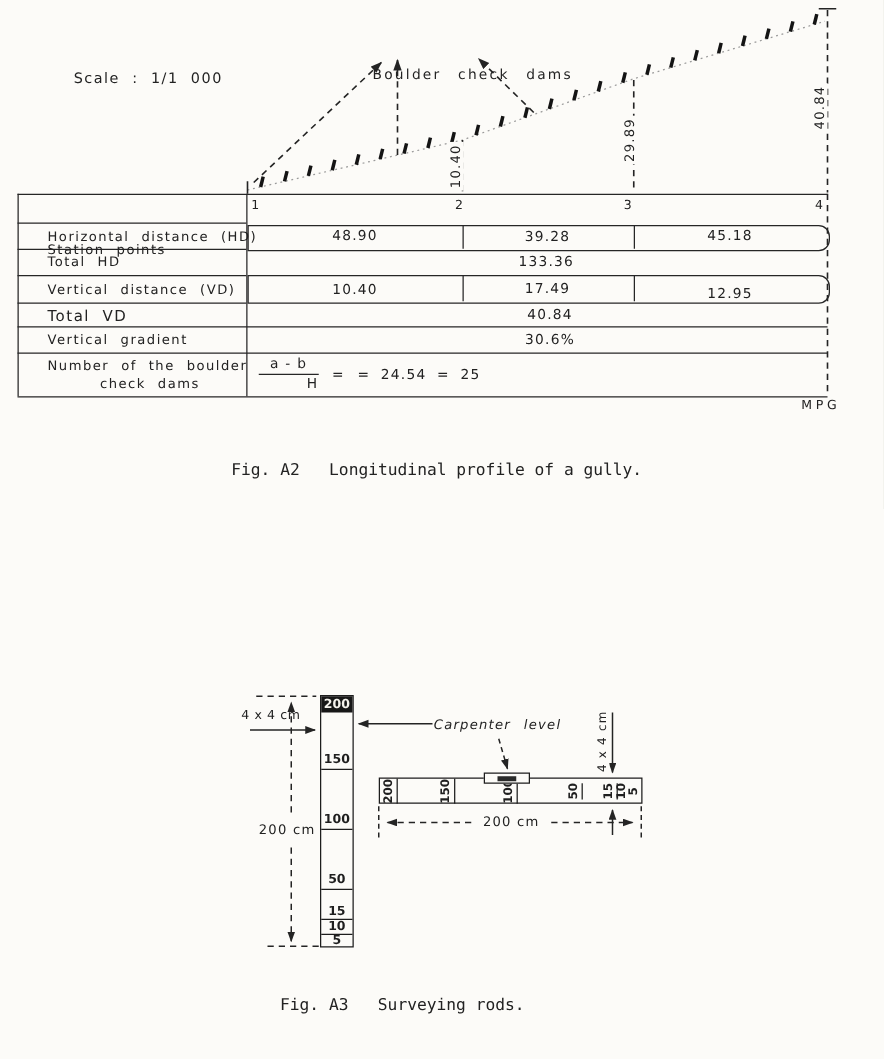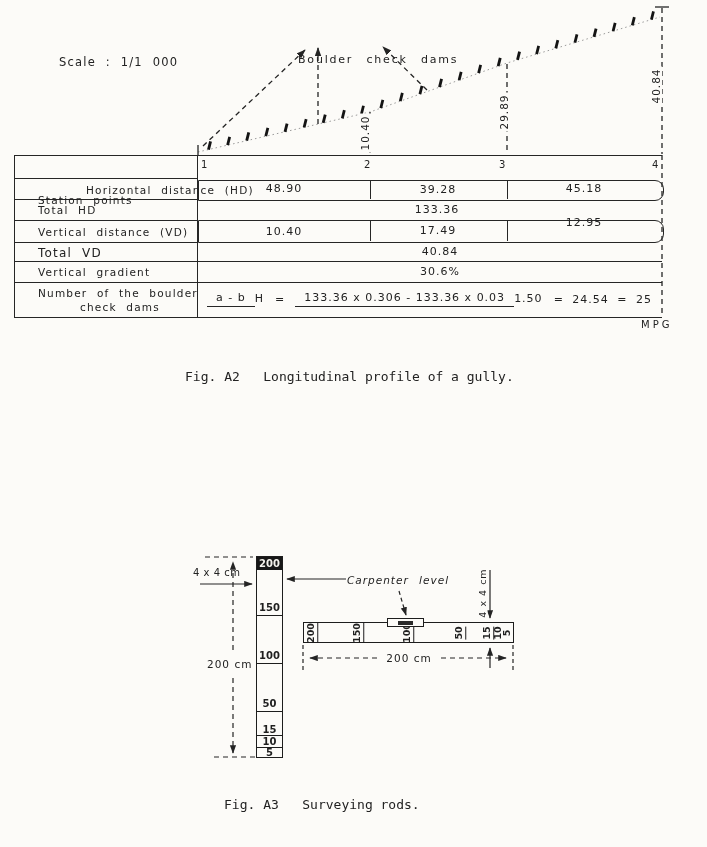--- a/index.html
+++ b/index.html
@@ -18,21 +18,21 @@
        background:#fcfbf8; padding:0 2px; letter-spacing:1px;}
   .mono{font-family:"DejaVu Sans Mono", monospace; white-space:pre;}
   .hline{position:absolute; height:0; border-top:1.5px solid #262626;}
   .vline{position:absolute; width:0; border-left:1.5px solid #262626;}
   .cellbox{position:absolute; border:1.5px solid #262626;
            border-radius:0 9px 9px 0; background:transparent;}
   .num{letter-spacing:1px;}
   
   .formula{position:absolute; display:flex; align-items:center; gap:11px;
            font-size:11px; color:#222;}
-  .frac{display:inline-flex; flex-direction:row; align-items:flex-start; line-height:1.15;}
+  .frac{display:inline-flex; flex-direction:column; align-items:flex-end; line-height:1.15;}
   .frac .fnum{border-bottom:1.4px solid #262626; padding:0 9px 1px 9px; letter-spacing:1px;}
   .frac .fden{padding-top:1px; letter-spacing:1px;}
   
   .vrod{position:absolute; left:256px; top:556px; width:27px; height:202px;
         border:1.6px solid #1d1d1d; background:#fcfbf8; box-sizing:border-box;}
   .vrod .cell{position:absolute; left:0; right:0; text-align:center;
               font-size:10px; font-weight:600; line-height:1;}
   .vrod .tick{border-bottom:1.3px solid #1d1d1d; padding-bottom:2px;}
   .vrod .topcell{background:#171717; color:#f4f2ec; padding-top:2px; height:11px;}
   
@@ -139,56 +139,52 @@
     <div class="hline" style="left:14px;top:282px;width:648px;"></div>
 
     <div class="cellbox" style="left:198px;top:180px;width:464px;height:19px;"></div>
     <div class="vline" style="left:370px;top:180px;height:19px;"></div>
     <div class="vline" style="left:507px;top:180px;height:19px;"></div>
     <div class="cellbox" style="left:198px;top:220px;width:464px;height:21px;"></div>
     <div class="vline" style="left:370px;top:220px;height:21px;"></div>
     <div class="vline" style="left:507px;top:220px;height:21px;"></div>
 
     <div class="txt sp1" style="left:38px;top:161px;font-size:10.5px;margin-top:33px;">Station points</div>
-    <div class="txt sp1" style="left:38px;top:184px;font-size:10.5px;margin-left:48px;">Horizontal distance (HD)</div>
+    <div class="txt sp1" style="left:38px;top:184px;font-size:10.5px;">Horizontal distance (HD)</div>
     <div class="txt sp1" style="left:38px;top:204px;font-size:10.5px;">Total HD</div>
     <div class="txt sp1" style="left:38px;top:226px;font-size:10.5px;">Vertical distance (VD)</div>
     <div class="txt sp1" style="left:38px;top:246px;font-size:12px;">Total VD</div>
     <div class="txt sp1" style="left:38px;top:266px;font-size:10.5px;">Vertical gradient</div>
     <div class="txt sp1" style="left:38px;top:287px;font-size:10.5px;">Number of the boulder</div>
     <div class="txt sp1" style="left:80px;top:301px;font-size:10.5px;">check dams</div>
 
     <div class="txt num" style="left:201px;top:159px;font-size:10px;">1</div>
     <div class="txt num" style="left:364px;top:159px;font-size:10px;">2</div>
     <div class="txt num" style="left:499px;top:159px;font-size:10px;">3</div>
     <div class="txt num" style="left:652px;top:159px;font-size:10px;">4</div>
 
     <div class="txt num ctr" style="left:284px;top:182px;font-size:11px;">48.90</div>
     <div class="txt num ctr" style="left:438px;top:183px;font-size:11px;">39.28</div>
     <div class="txt num ctr" style="left:584px;top:182px;font-size:11px;">45.18</div>
 
     <div class="txt num ctr" style="left:437px;top:203px;font-size:11px;">133.36</div>
 
     <div class="txt num ctr" style="left:284px;top:225px;font-size:11px;">10.40</div>
     <div class="txt num ctr" style="left:438px;top:224px;font-size:11px;">17.49</div>
-    <div class="txt num ctr" style="left:584px;top:216px;font-size:11px;">12.95</div>
+    <div class="txt num ctr" style="left:584px;top:228px;font-size:11px;">12.95</div>
 
     <div class="txt num ctr" style="left:440px;top:245px;font-size:11px;">40.84</div>
     <div class="txt num ctr" style="left:440px;top:265px;font-size:11px;">30.6%</div>
 
     <div class="formula" style="left:207px;top:283px;height:33px;">
       <span class="frac">
         <span class="fnum">a - b</span>
         <span class="fden">H</span>
       </span>
       <span>=</span>
-      <span class="frac">
-        <span class="fnum">133.36 x 0.306 - 133.36 x 0.03</span>
-        <span class="fden">1.50</span>
-      </span>
       <span class="num" style="word-spacing:4px;">= 24.54 = 25</span>
     </div>
 
     <div class="txt" style="left:641px;top:319px;font-size:10px;letter-spacing:3px;">MPG</div>
   </div>
 
   <div class="txt mono" style="left:185px;top:369px;font-size:13px;">Fig. A2   Longitudinal profile of a gully.</div>
 
   <div class="vrod">
     <div class="cell topcell" style="top:0;">200</div>

